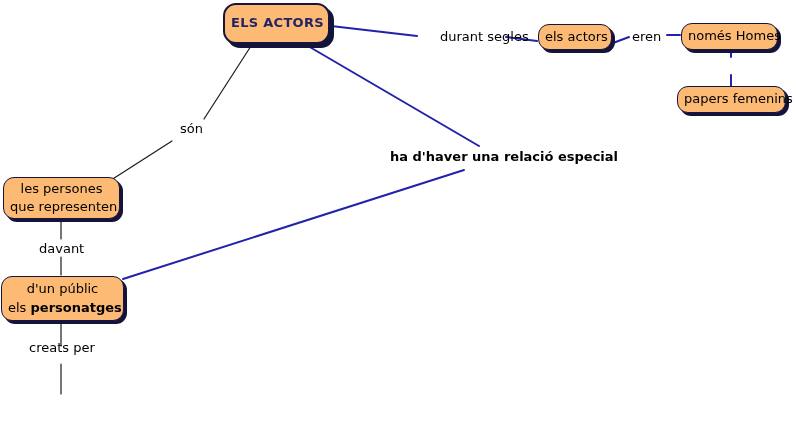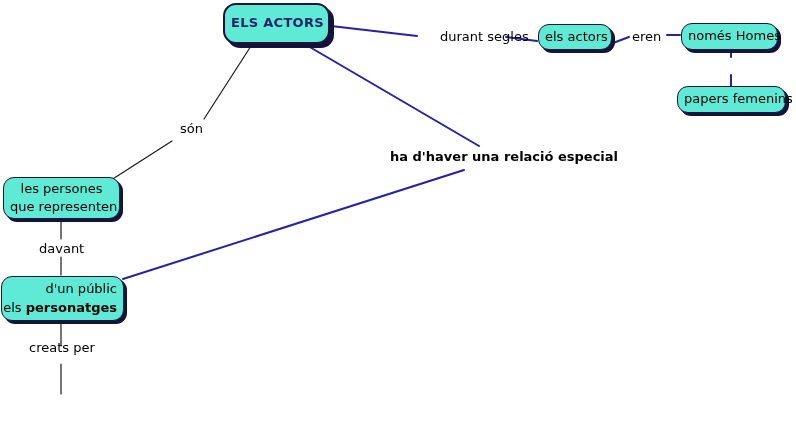--- a/index.html
+++ b/index.html
@@ -8,21 +8,21 @@
     width:796px; height:428px;
     background:#ffffff;
     font-family:"DejaVu Sans","Liberation Sans",sans-serif;
     overflow:hidden;
   }
   #wires { position:absolute; left:0; top:0; width:796px; height:428px; }
 
   .node {
     position:absolute;
     box-sizing:border-box;
-    background:#5eead4;
+    background:#fdba74;
     border:1.6px solid #15153d;
     border-radius:11px;
     box-shadow:3px 3px 0 #14143a;
     color:#000000;
     font-size:13px;
     line-height:1.4;
     text-align:center;
     display:flex;
     flex-direction:column;
     justify-content:center;
@@ -88,21 +88,21 @@
 
   <div class="node" style="left:677px; top:86px; width:109px; height:27px;">
     <div>papers femenins</div>
   </div>
 
   <div class="node" style="left:3px; top:177px; width:117px; height:42px;">
     <div>les persones</div>
     <div>que representen</div>
   </div>
 
-  <div class="node" style="left:1px; top:276px; width:123px; height:45px;align-items:flex-end;">
+  <div class="node" style="left:1px; top:276px; width:123px; height:45px;">
     <div>d'un públic</div>
     <div><span>els </span><span class="b">personatges</span></div>
   </div>
 
 
   <div class="label" style="left:418px; top:29px;margin-left:22px;">durant segles</div>
 
   <div class="label" style="left:632px; top:29px;">eren</div>
 
 

